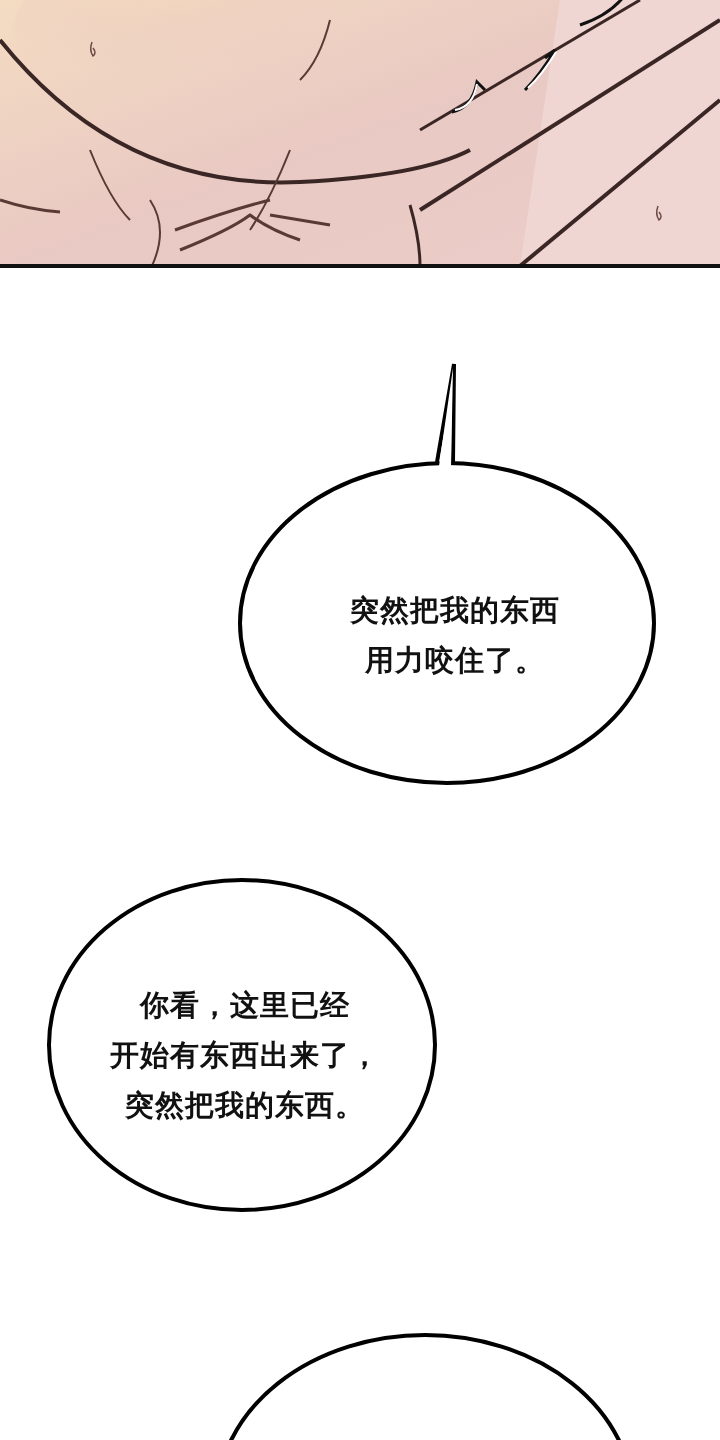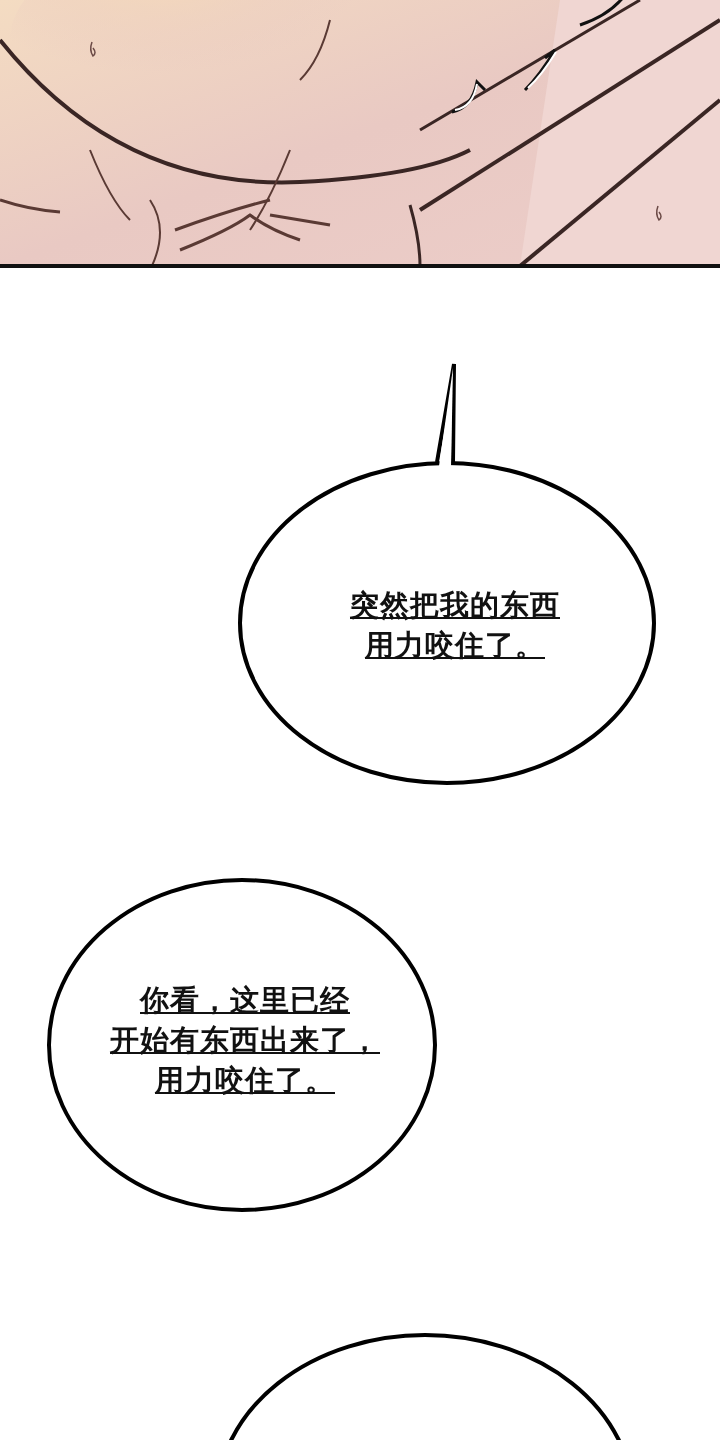--- a/index.html
+++ b/index.html
@@ -1,20 +1,20 @@
 <!DOCTYPE html>
 <html><head>
   <meta charset="utf-8">
   <style>
     html, body { margin: 0; padding: 0; background: #ffffff; }
     body { width: 720px; height: 1440px; position: relative; overflow: hidden; font-family: "DejaVu Sans", sans-serif; }
     .panel-art { position: absolute; left: 0; top: 0; width: 720px; height: 266px; overflow: hidden; }
     .panel-border { position: absolute; left: 0; top: 264px; width: 720px; height: 4px; background: #111; }
     .bubbles { position: absolute; left: 0; top: 0; width: 720px; height: 1440px; }
-    .bubble-text { position: absolute; color: #111; font-size: 29px; line-height: 40px; text-align: center; white-space: pre-line; font-weight: bold; letter-spacing: 1px; text-decoration: underline; }
+    .bubble-text { position: absolute; color: #111; font-size: 29px; line-height: 50px; text-align: center; white-space: pre-line; font-weight: bold; letter-spacing: 1px; }
   </style>
 </head>
 <body>
 
 <div class="panel-art">
   <svg width="720" height="266" viewBox="0 0 720 266">
     <defs>
       <linearGradient id="skin" x1="0" y1="0" x2="1" y2="1">
         <stop offset="0" stop-color="#f4dcc2"></stop>
         <stop offset="0.5" stop-color="#e9c9c3"></stop>
@@ -60,13 +60,13 @@
   </g>
   <g>
     <ellipse cx="425" cy="1500" rx="208" ry="165" fill="#fff" stroke="#000" stroke-width="4"></ellipse>
   </g>
 </svg>
 
 <div class="bubble-text" style="left:300px; top:585px; width:310px;">突然把我的东西
 用力咬住了。</div>
 <div class="bubble-text" style="left:80px; top:980px; width:330px;">你看，这里已经
 开始有东西出来了，
-用力咬住了。</div>
+突然把我的东西。</div>
 
 </body></html>

